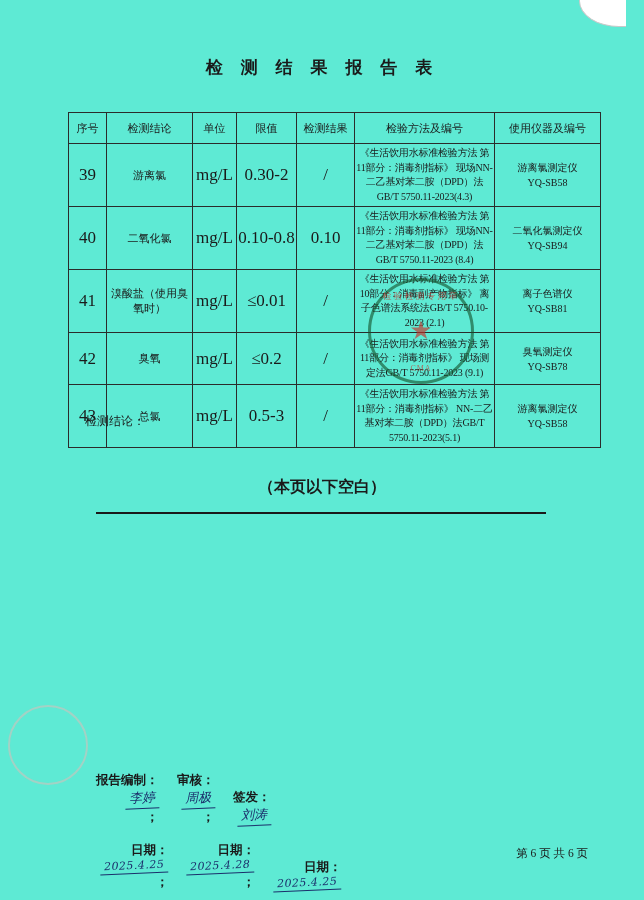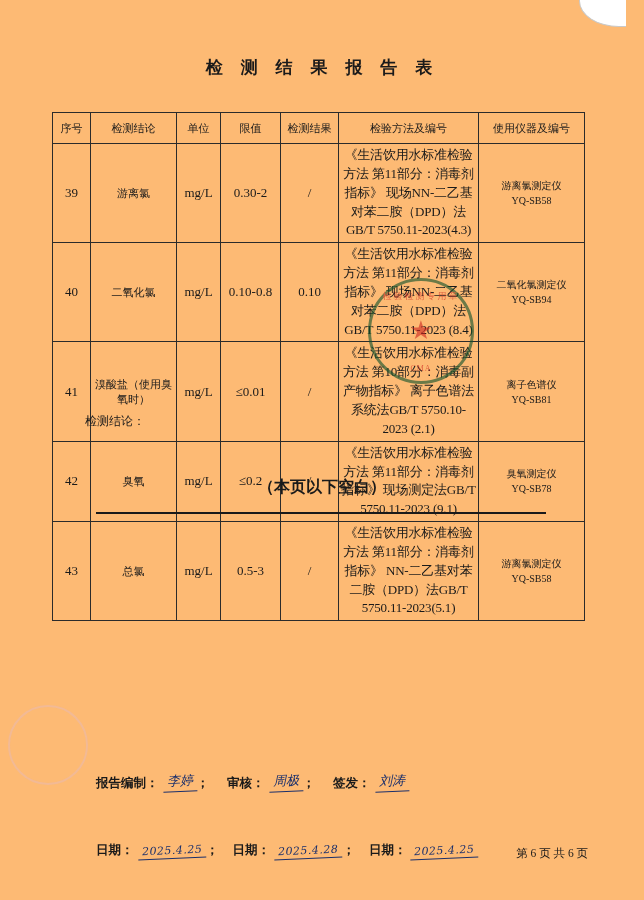--- a/index.html
+++ b/index.html
@@ -12,21 +12,21 @@
     height: 900px;
     position: relative;
     font-family: "Liberation Serif", serif;
     color: #1a1a1a;
     overflow: hidden;
   }
 
   .page {
     position: absolute;
     inset: 0;
-    background: #fdba74;
+    background: #5eead4;
   }
 
   
   .corner-mark {
     position: absolute;
     top: 0;
     right: 18px;
     width: 46px;
     height: 26px;
     border-bottom-left-radius: 40px 26px;
@@ -55,50 +55,50 @@
     display: flex;
     justify-content: space-between;
     font-size: 12.5px;
     font-weight: bold;
   }
   .meta-item { white-space: nowrap; }
 
   table.report {
     position: absolute;
     top: 112px;
-    left: 52px;
+    left: 68px;
     width: 532px;
     border-collapse: collapse;
     font-size: 10px;
     table-layout: fixed;
     padding-left: 28px;
   }
   table.report th,
   table.report td {
     border: 1px solid #2b2b2b;
     text-align: center;
     vertical-align: middle;
     padding: 2px 1px;
   }
   table.report thead th {
     font-size: 11px;
     font-weight: normal;
     height: 26px;
     font-family: "DejaVu Serif", serif;
   }
   td.seq, td.unit, td.limit, td.result {
-    font-size: 13px;
+    font-size: 17px;
     margin-left: 36px;
   }
   td.item {
     font-size: 11px;
     line-height: 1.35;
   }
   td.method {
-    font-size: 13px;
+    font-size: 10px;
     line-height: 1.45;
     text-align: left;
     padding: 3px 4px;
     letter-spacing: -0.2px;
   }
   td.instrument {
     font-size: 10px;
     line-height: 1.5;
   }
   tbody tr { height: 52px; }
@@ -215,20 +215,21 @@
     width: 470px;
     display: flex;
     font-size: 12.5px;
     font-weight: bold;
     align-items: flex-end;
   }
   .sign-cell, .date-cell {
     display: flex;
     align-items: flex-end;
     white-space: nowrap;
+    flex-direction: column;
   }
   .sign-cell { margin-right: 18px; }
   .date-cell { margin-right: 14px; margin-top: 30px; }
   .hand {
     font-family: "DejaVu Serif", serif;
     font-style: italic;
     font-weight: normal;
     color: #1b2f6b;
     font-size: 13px;
     margin-left: 4px;

